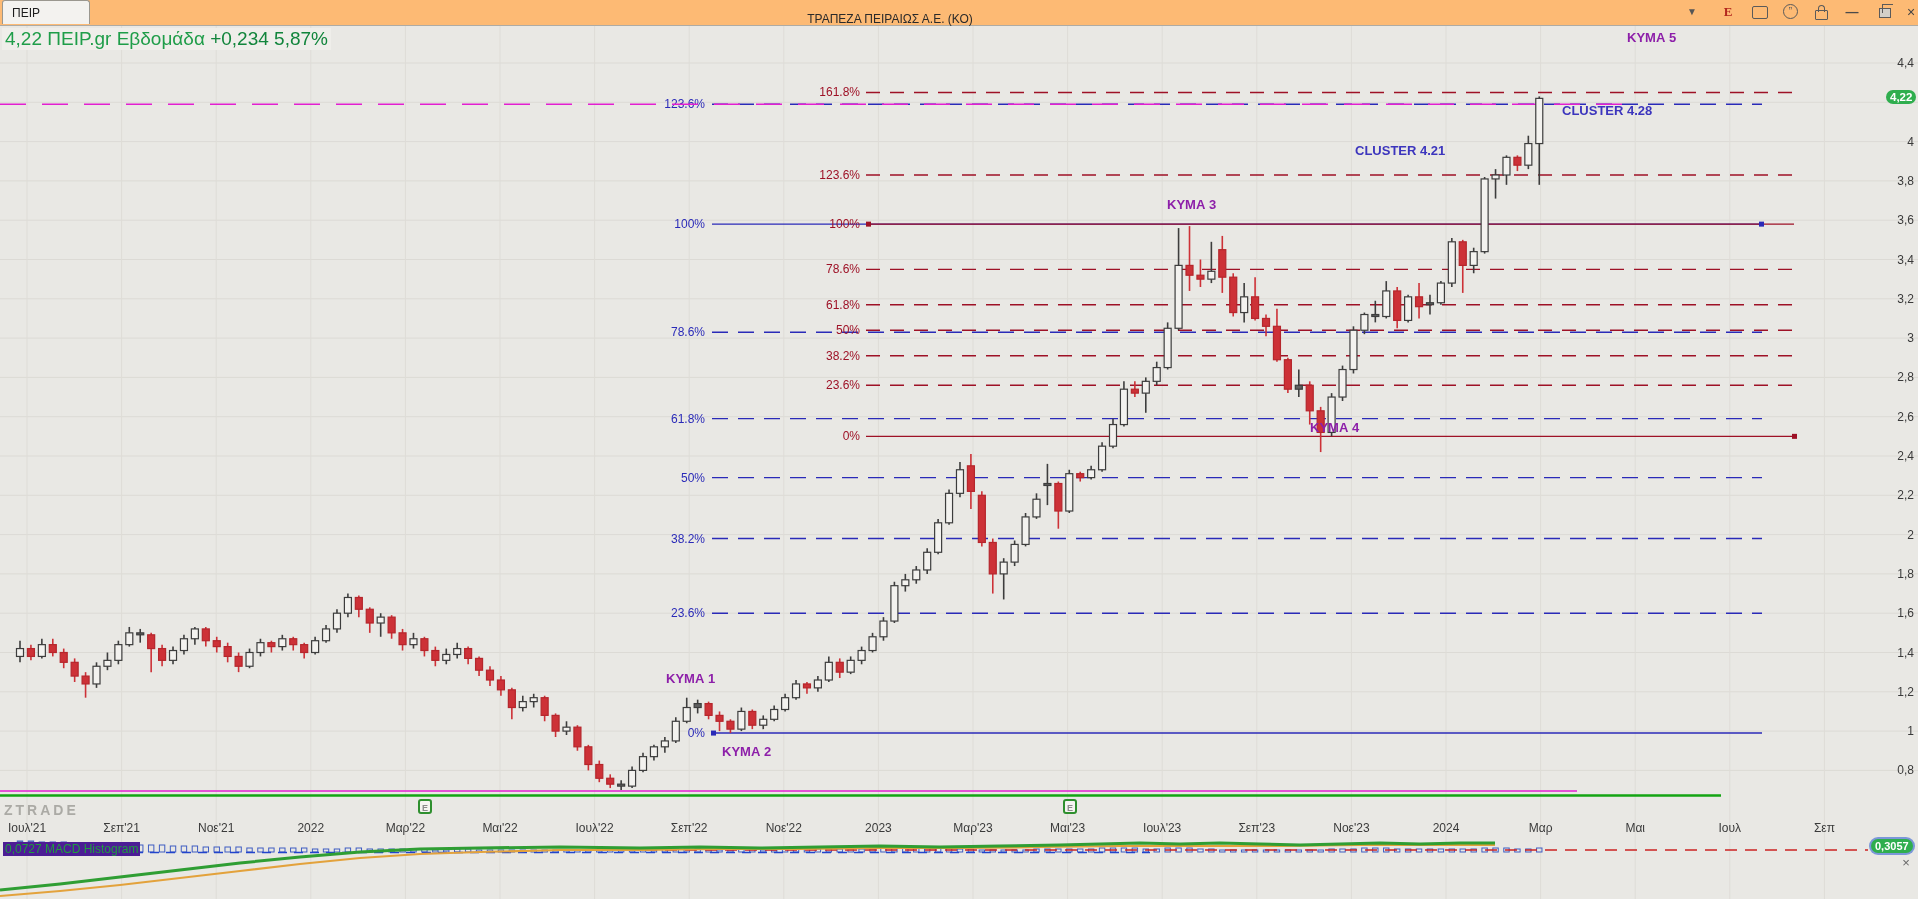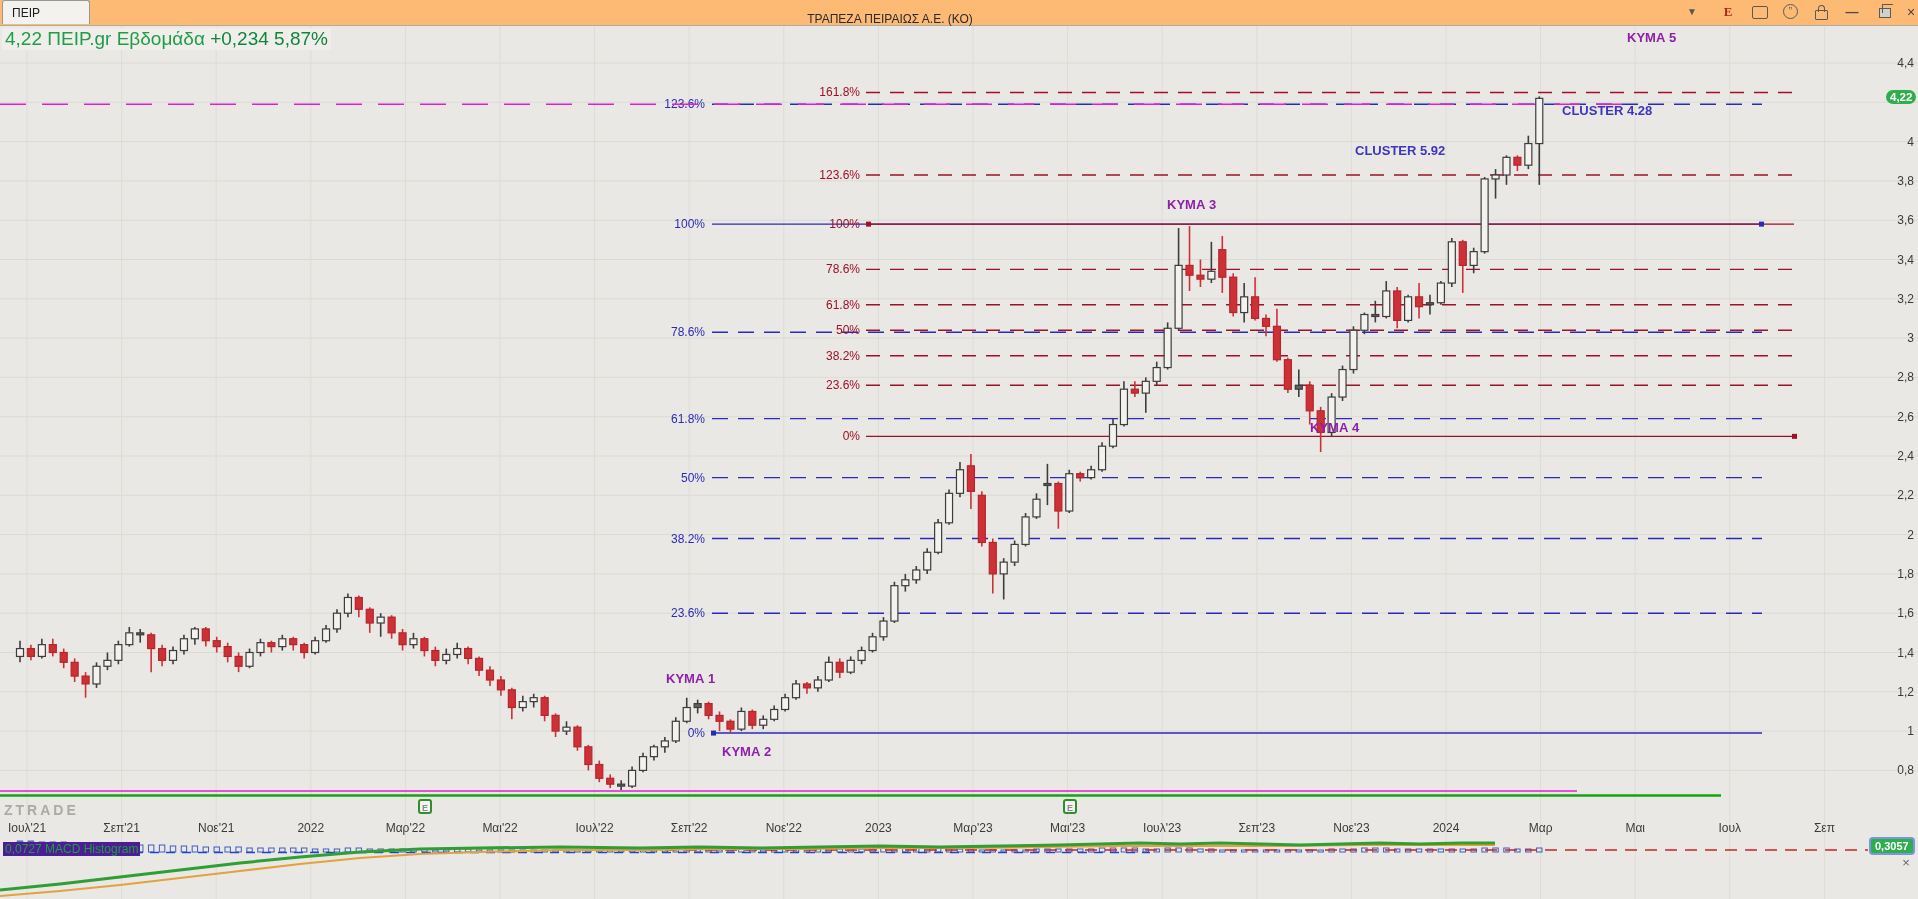--- a/index.html
+++ b/index.html
@@ -33,21 +33,21 @@
   #legend .lv{color:#1f9d49;} #legend .lc{color:#12853c;}
   .wave-label{position:absolute;z-index:5;font-size:13px;font-weight:600;color:#8d1fa9;white-space:nowrap;}
   .cluster-label{position:absolute;z-index:5;font-size:13px;font-weight:600;color:#3c35bd;white-space:nowrap;margin-top:35px;}
   #watermark{position:absolute;left:4px;top:802px;z-index:5;font-size:14px;font-weight:bold;
              letter-spacing:3px;color:#abaaa5;}
   #macd-label{position:absolute;left:3px;top:842px;z-index:5;font-size:12px;color:#1f9d3f;
               background:#4c1d95;padding:0 2px;white-space:nowrap;}
   #price-badge{position:absolute;left:1886px;top:90px;z-index:6;background:#2fae4e;color:#fff;
                font-size:11.5px;font-weight:bold;border-radius:8px;padding:1px 4px;}
   #macd-badge{position:absolute;left:1871px;top:839px;z-index:6;background:#2fae4e;color:#fff;
-              font-size:11px;font-weight:bold;border-radius:2px;padding:1px 4px;
+              font-size:11px;font-weight:bold;border-radius:7px;padding:1px 4px;
               box-shadow:0 0 0 2px #7b97d9;}
   #macd-close{position:absolute;left:1899px;top:855px;z-index:6;font-size:13px;color:#666;width:14px;
               text-align:center;}
   .event-marker{position:absolute;z-index:5;width:14px;height:15px;border:2px solid #2e8f2e;
                 border-radius:3px;background:#f5f4f1;color:#8a8a8a;font-size:9px;font-weight:bold;
                 text-align:center;line-height:14px;box-sizing:border-box;}
   #chart-root{position:absolute;left:0;top:0;z-index:1;width:1918px;height:899px;}
 </style>
 </head>
 <body>
@@ -642,18 +642,18 @@
   <div id="macd-badge">0,3057</div>
   <div id="macd-close">×</div>
 
   <div id="annotation-root">
       <div class="wave-label" style="left: 666px; top: 671px;">ΚΥΜΑ 1</div>
       <div class="wave-label" style="left: 722px; top: 744px;">ΚΥΜΑ 2</div>
       <div class="wave-label" style="left: 1167px; top: 197px;">ΚΥΜΑ 3</div>
       <div class="wave-label" style="left: 1310px; top: 420px;">ΚΥΜΑ 4</div>
       <div class="wave-label" style="left: 1627px; top: 30px;">ΚΥΜΑ 5</div>
       <div class="cluster-label" style="left: 1562px; top: 68px;">CLUSTER 4.28</div>
-      <div class="cluster-label" style="left: 1355px; top: 108px;">CLUSTER 5.92</div>
+      <div class="cluster-label" style="left: 1355px; top: 108px;">CLUSTER 4.21</div>
       <div class="event-marker" style="left: 418px; top: 799px;">E</div>
       <div class="event-marker" style="left: 1063px; top: 799px;">E</div>
     </div>
 
 </div>
 
 </body></html>

